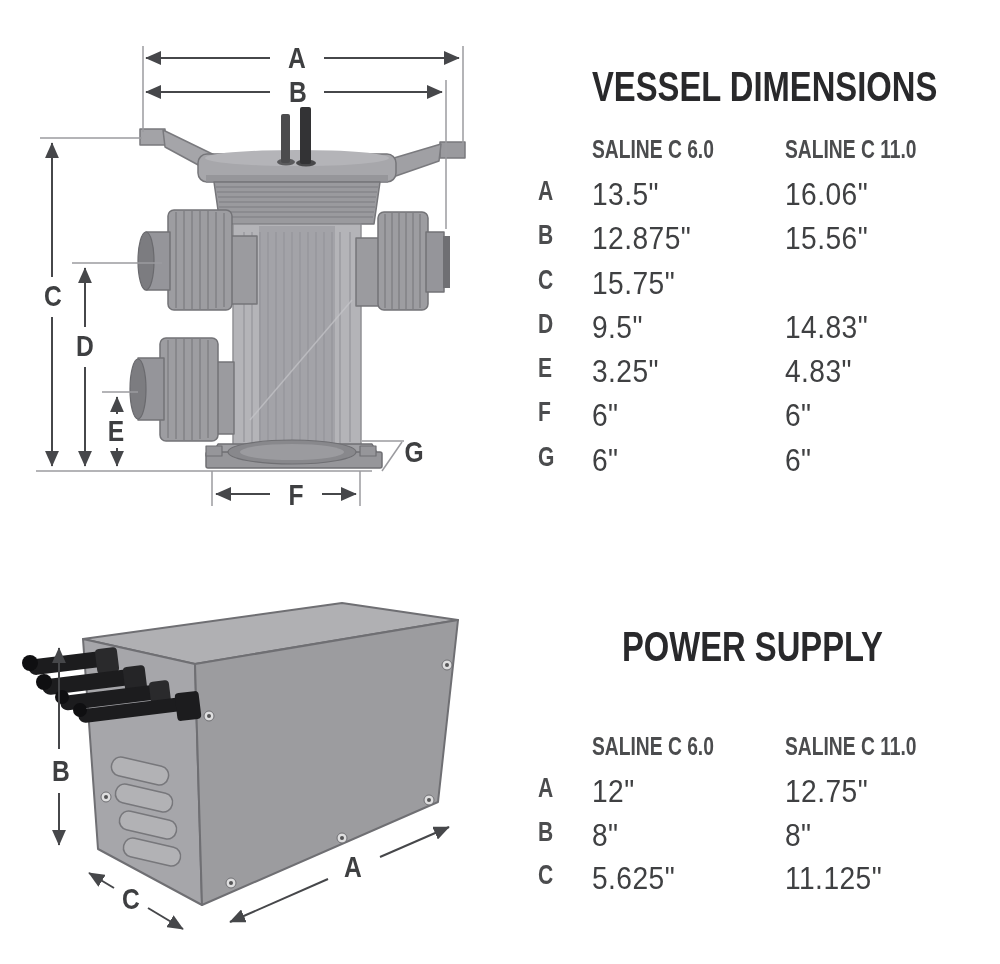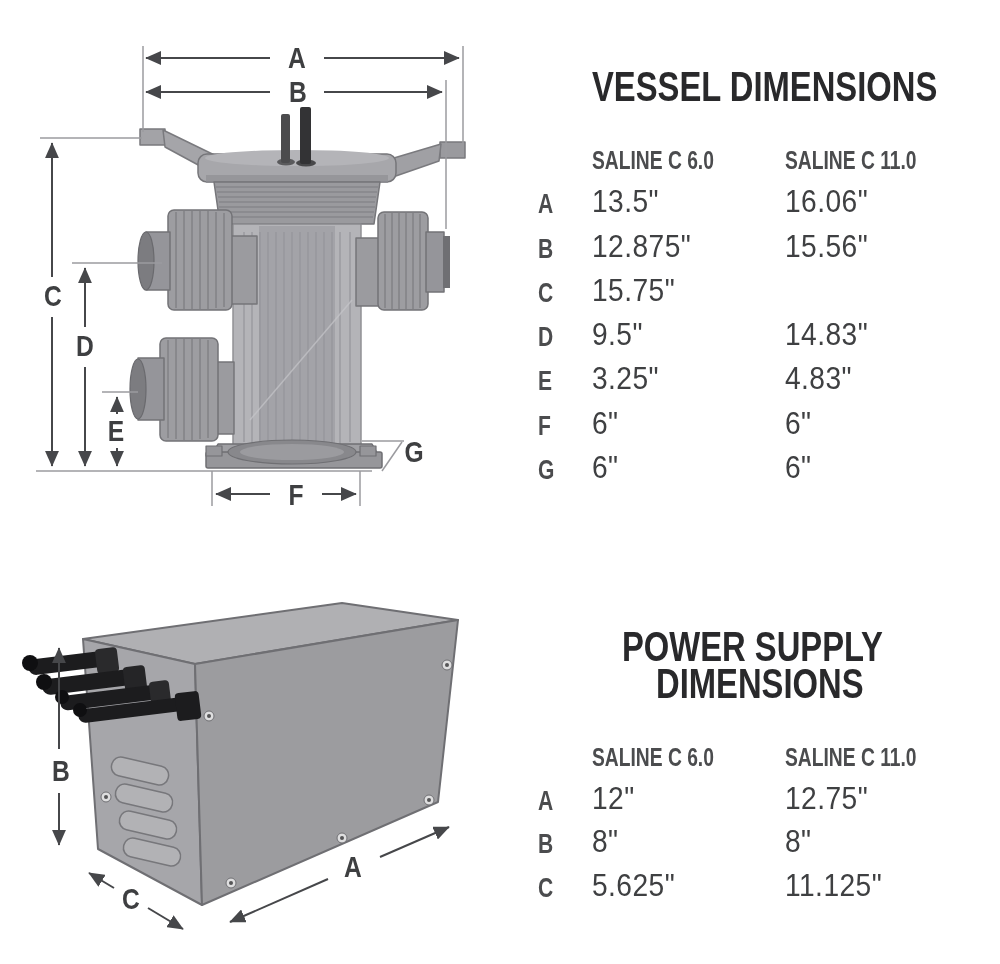--- a/index.html
+++ b/index.html
@@ -18,21 +18,21 @@
   .val { font-size:32px; font-weight:normal; color:#3f4042; transform:scaleX(0.88); letter-spacing:0.5px; }
 
   
   .dimletter {
     position:absolute; font-size:30px; font-weight:bold; color:#3e3f41;
     transform:translate(-50%,-50%) scaleX(0.82); white-space:nowrap;
   }
 
   
   .dimtable { position:absolute; width:430px; }
-  .trow { display:flex; align-items:flex-end; height:44.3px; }
+  .trow { display:flex; align-items:flex-start; height:44.3px; }
   .trow.thead { height:42px; }
   .tlabel { width:54px; flex:0 0 54px; }
   .tc1 { width:193px; flex:0 0 193px; }
   .tc2 { flex:1; }
 </style>
 </head>
 <body>
 
 <div id="canvas">
 
@@ -303,21 +303,20 @@
       <line x1="380" y1="857" x2="449" y2="827" marker-end="url(#ah-p)"></line>
     </g>
   </svg>
 
   <span class="dimletter" style="left:61px;top:771px;">B</span>
   <span class="dimletter" style="left:131px;top:899px;">C</span>
   <span class="dimletter" style="left:353px;top:867px;">A</span>
 
   <div class="title-block" style="left:622px;top:628px;text-align:center;">
     <div><span class="cond title">POWER SUPPLY</span></div>
-    <div><span class="cond title">DIMENSIONS</span></div>
   </div>
 
   <div class="dimtable" style="left:538px;top:731px;">
     <div class="trow thead">
       <span class="tlabel"></span>
       <span class="tc1"><span class="cond colhead">SALINE C 6.0</span></span>
       <span class="tc2"><span class="cond colhead">SALINE C 11.0</span></span>
     </div>
     <div class="trow" style="height:43.5px;">
       <span class="tlabel"><span class="cond rowlabel">A</span></span>

